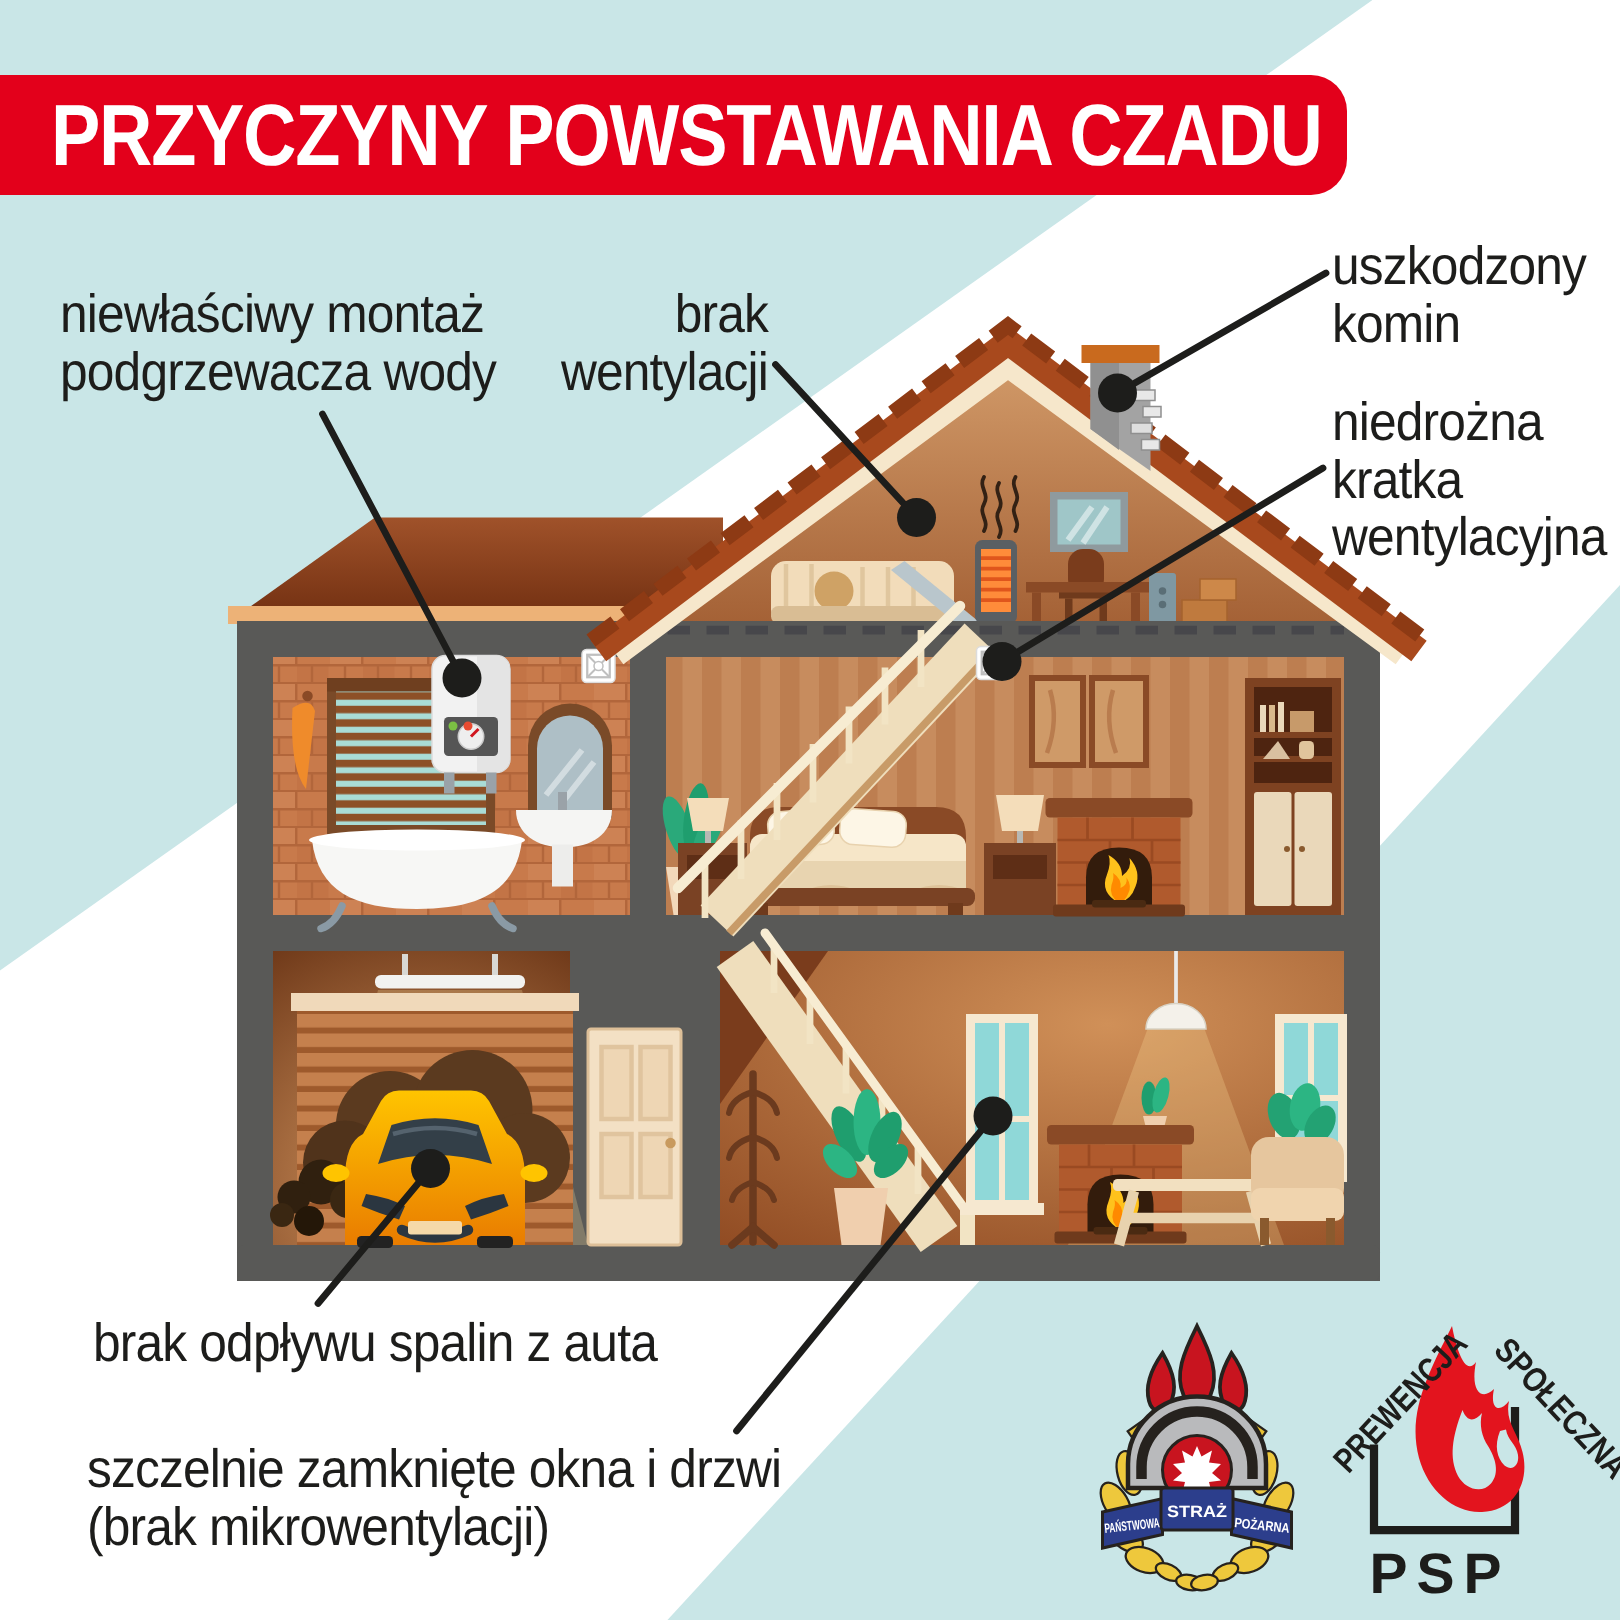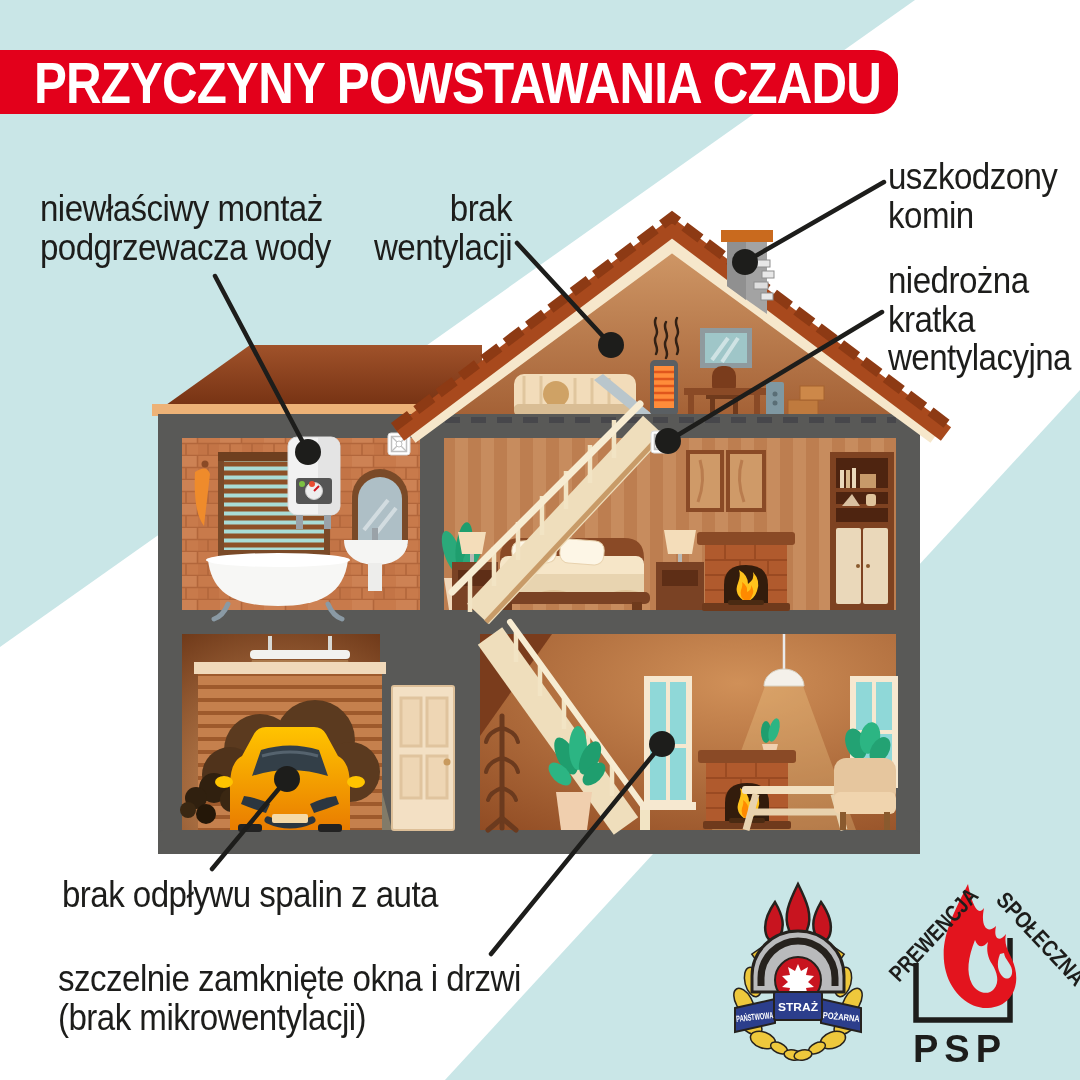--- a/index.html
+++ b/index.html
@@ -2,21 +2,21 @@
 <html><head>
 <meta charset="utf-8">
 <style>
   html,body{margin:0;padding:0;}
   .canvas{position:relative;width:1080px;height:1080px;overflow:hidden;background:#ffffff;
           font-family:"Liberation Sans",sans-serif;}
   .bg-top{position:absolute;inset:0;background:#c9e6e7;
           clip-path:polygon(0 0, 84.72% 0, 0 59.91%);}
   .bg-bottom{position:absolute;inset:0;background:#c9e6e7;
           clip-path:polygon(100% 36.11%, 100% 100%, 41.2% 100%);}
-  .banner{position:absolute;left:0;top:50px;width:898px;height:64px;background:#e3001b;
+  .banner{position:absolute;left:0;top:50px;width:898px;height:80px;background:#e3001b;
           border-radius:0 24px 24px 0;display:flex;align-items:center;}
   .banner .t{color:#ffffff;font-weight:700;font-size:58px;letter-spacing:-1px;
           white-space:nowrap;padding-left:40px;transform:scaleX(0.85);transform-origin:left center;}
   .scene{position:absolute;left:0;top:0;width:1080px;height:1080px;}
   .label{position:absolute;color:#1d1d1b;font-size:36px;line-height:1.07;letter-spacing:-0.6px;
          white-space:pre-line;transform:scaleX(0.92);transform-origin:left top;}
   .label.right{text-align:right;transform-origin:right top;}
 </style>
 </head>
 <body>

